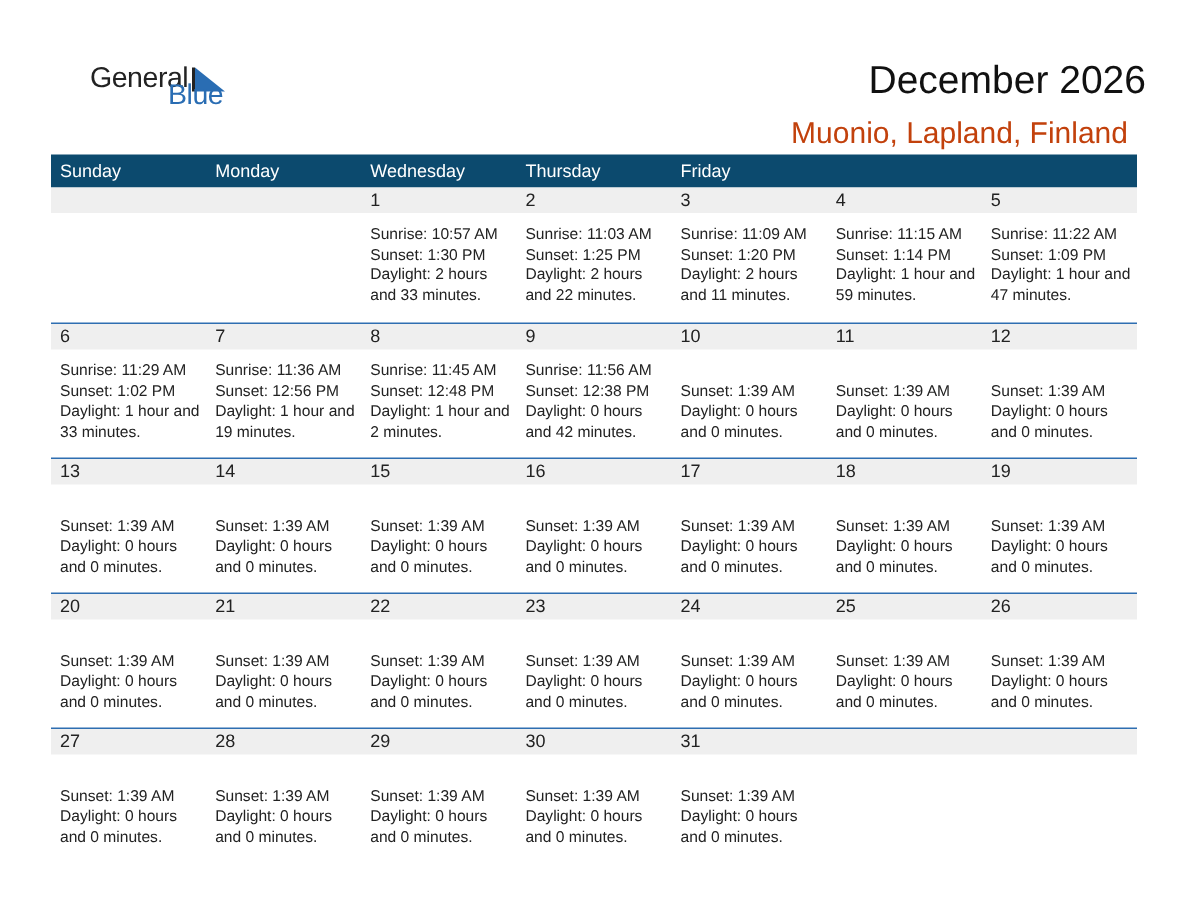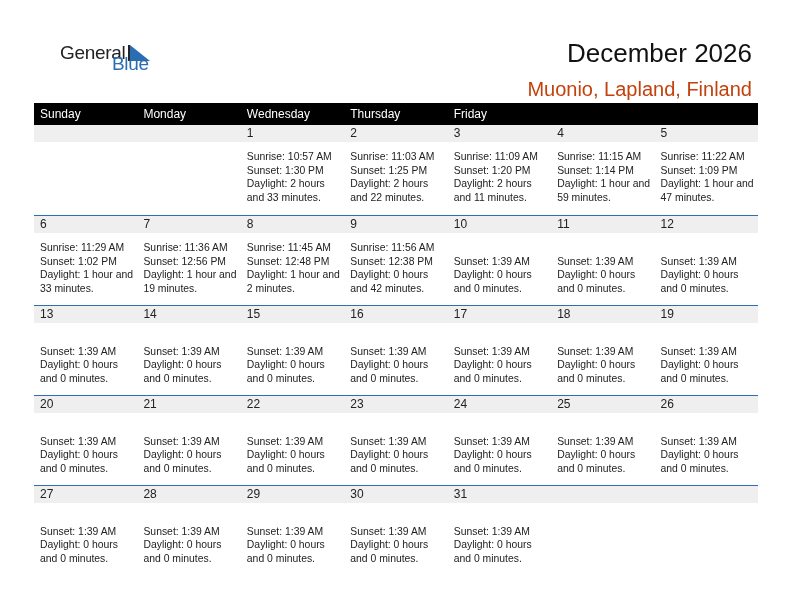--- a/index.html
+++ b/index.html
@@ -6,24 +6,24 @@
   html, body { width: 792px; height: 612px; background: #ffffff; overflow: hidden; }
   body { position: relative; font-family: "Liberation Sans", "DejaVu Sans", sans-serif; color: #222; }
 
   .logo { position: absolute; left: 36px; top: 42px; width: 100px; height: 40px; margin-left: 24px; }
   .logo-general { position: absolute; left: 0; top: 0; font-size: 19px; color: #222; letter-spacing: -0.3px; }
   .logo-blue { position: absolute; left: 52px; top: 11px; font-size: 19px; color: #2a6db3; letter-spacing: -0.3px; }
   .logo-tri { position: absolute; left: 70px; top: 3px; width: 0; height: 0;
               border-left: 20px solid #2a6db3; border-top: 16px solid transparent; }
   .logo-bar { position: absolute; left: 68px; top: 3px; width: 2px; height: 16px; background: #222; }
 
-  .title { position: absolute; right: 40px; top: 38px; font-size: 26px; color: #111; text-align: right; }
+  .title { position: absolute; right: 28px; top: 38px; font-size: 26px; color: #111; text-align: right; }
   .subtitle { position: absolute; right: 40px; top: 78px; font-size: 20px; color: #c2410c; text-align: center; }
 
-  .header { position: absolute; left: 34px; top: 103px; width: 724px; height: 22px; background: #000000;
+  .header { position: absolute; left: 34px; top: 103px; width: 724px; height: 22px; background: #0c4a6e;
             display: grid; grid-template-columns: repeat(7, 1fr); }
   .header div { color: #ffffff; font-size: 12px; padding-left: 6px; line-height: 22px; }
 
   .grid { position: absolute; left: 34px; top: 125px; width: 724px; }
   .week { position: relative; height: 90px; display: grid; grid-template-columns: repeat(7, 1fr); }
   .week.sep { border-top: 1px solid #2e6eb1; }
   .week .strip { position: absolute; left: 0; top: 0; width: 100%; height: 17px; background: #efefef; z-index: 0; }
   .day { position: relative; z-index: 1; padding-left: 6px; }
   .day .num { font-size: 12px; line-height: 17px; height: 17px; color: #222; }
   .day .info { font-size: 10.4px; line-height: 13.6px; color: #222; padding-top: 8px; }

